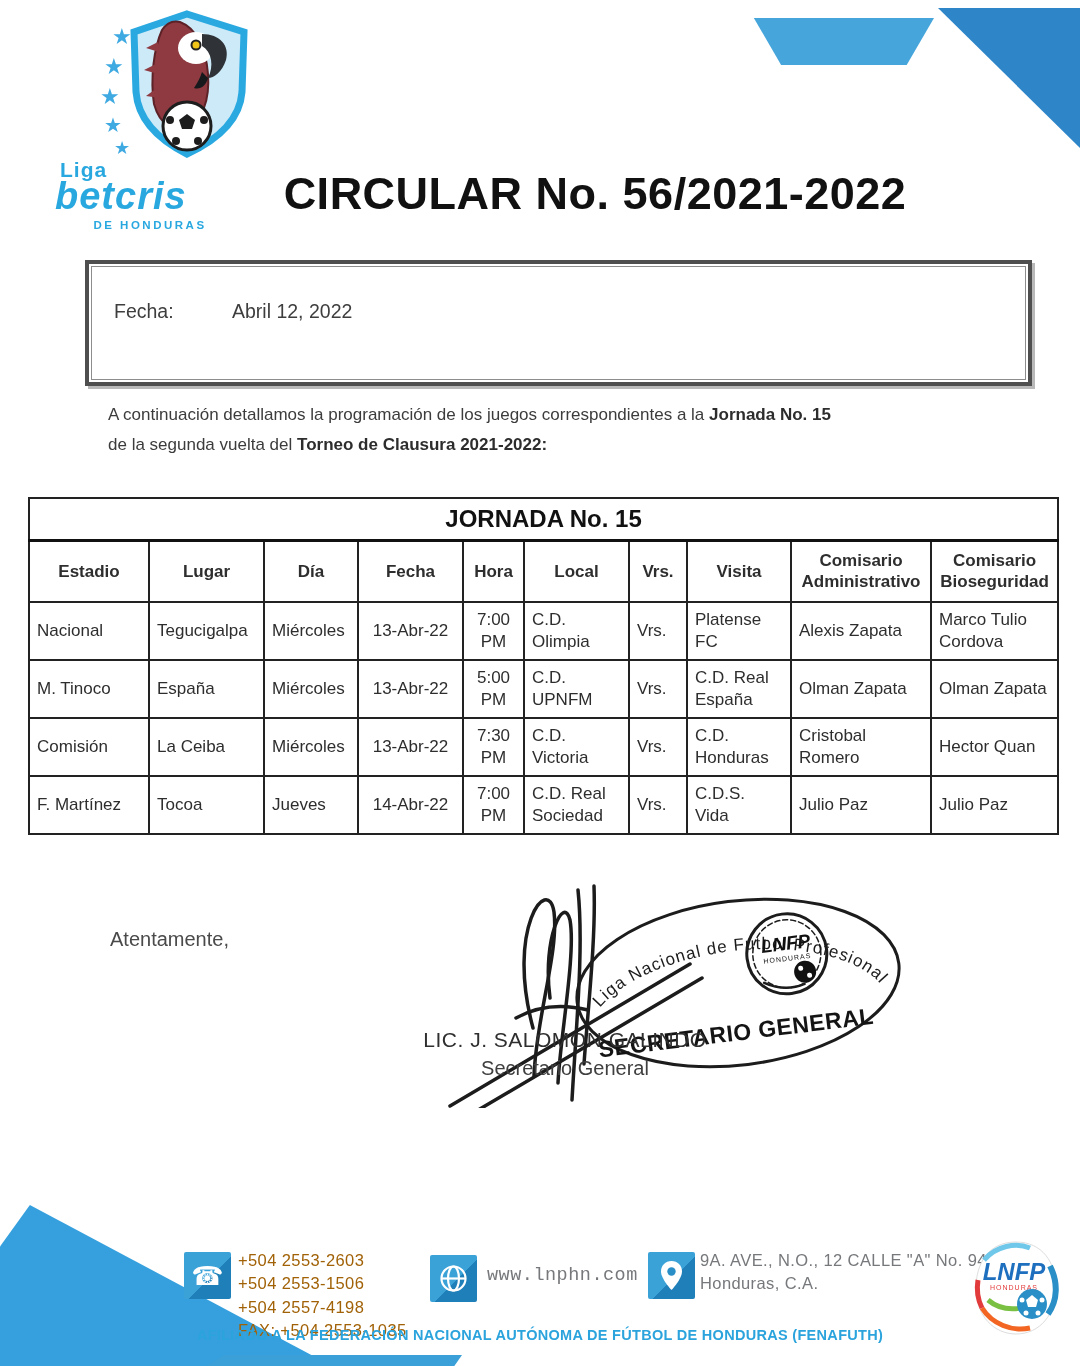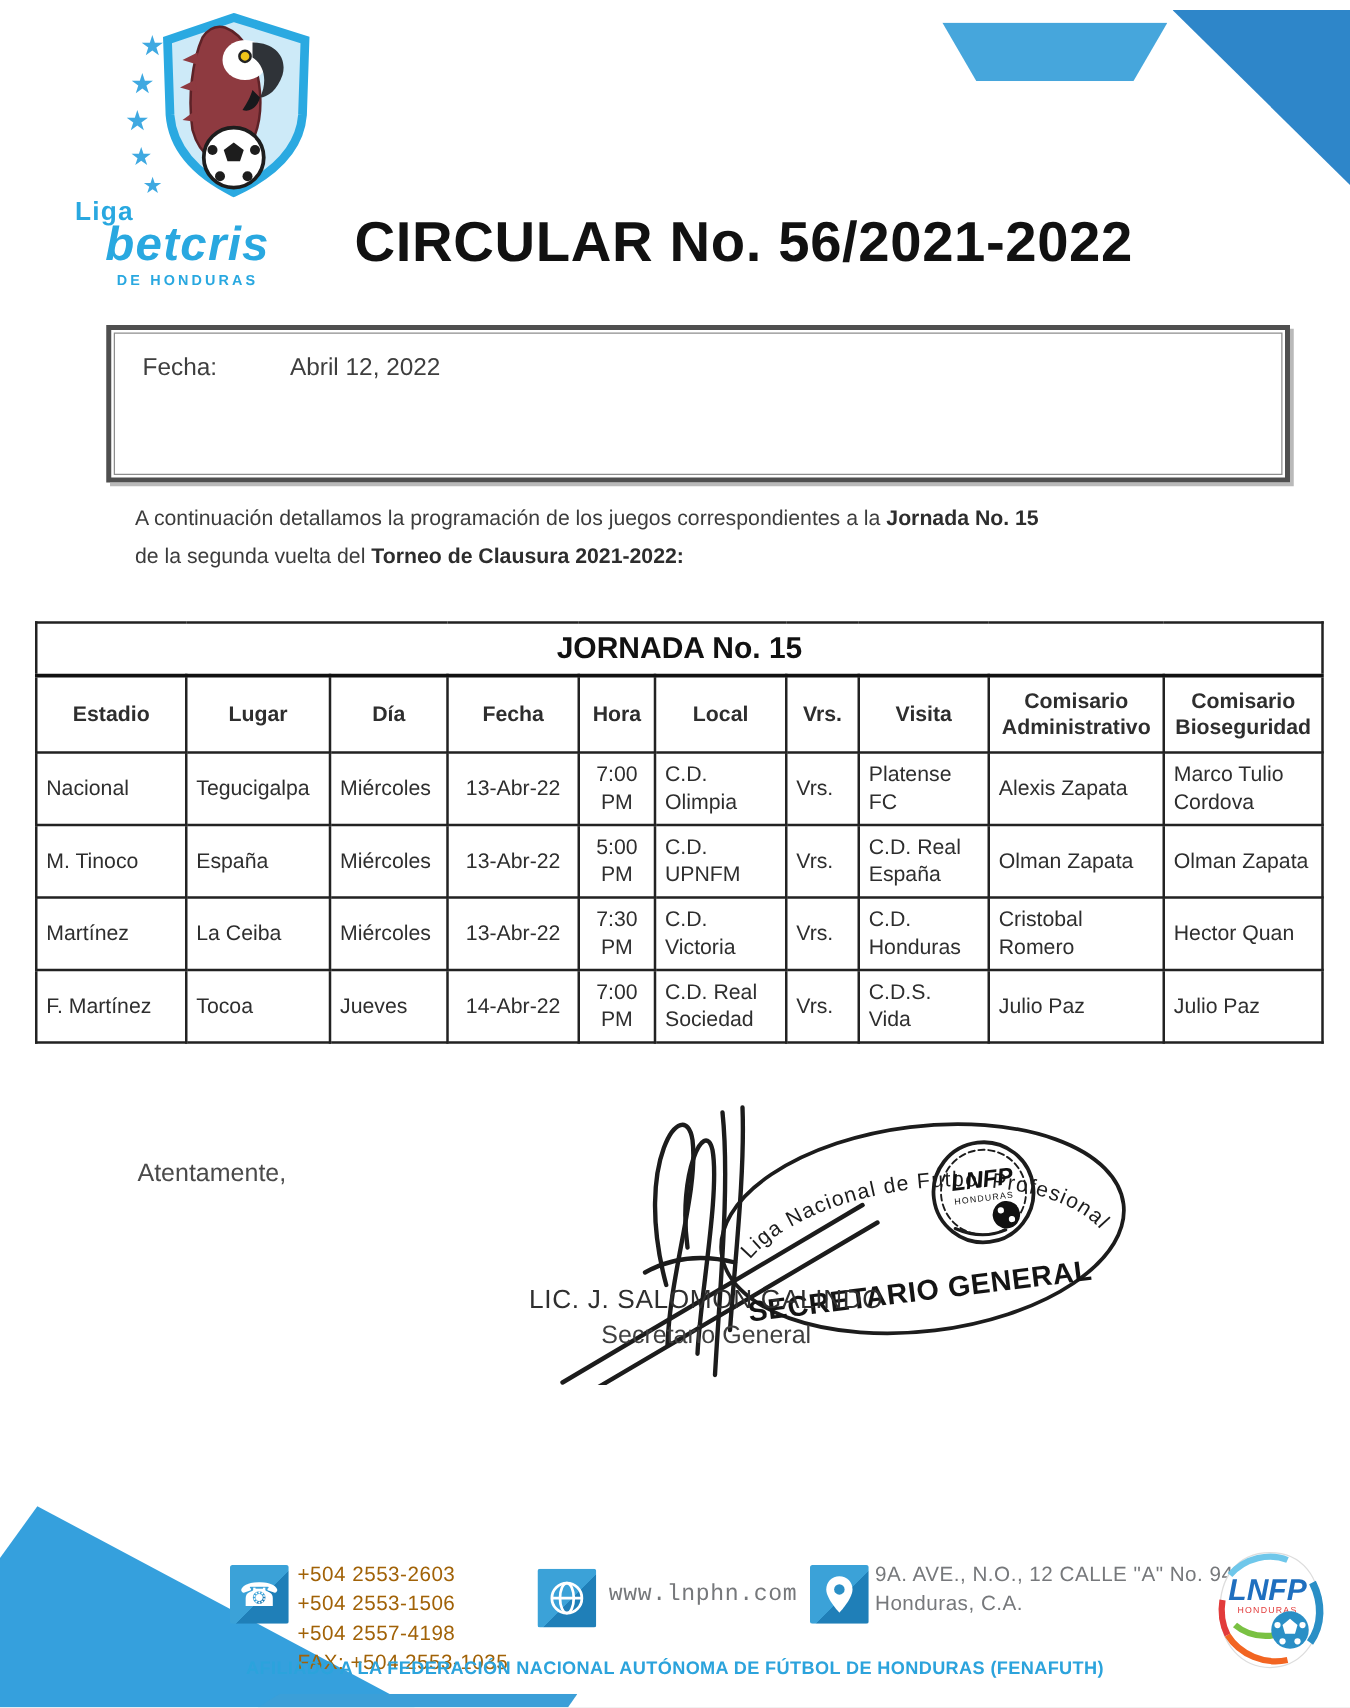--- a/index.html
+++ b/index.html
@@ -14,36 +14,36 @@
         clip-path:polygon(0 0,100% 0,100% 100%);}
   .deco-bottom-tri{left:0;top:1200px;width:332px;height:166px;background:#35a0dd;
         clip-path:polygon(9% 3%,100% 100%,0 100%,0 28%);}
   .deco-bottom-bar{left:206px;top:1355px;width:256px;height:11px;background:#3b9fd8;
         clip-path:polygon(7% 0,100% 0,97% 100%,0 100%);}
 
   
   .logo-art{position:absolute;left:84px;top:8px;width:180px;height:152px;}
   .logo-word1{position:absolute;left:60px;top:158px;width:180px;text-align:left;
         color:#29a8e0;font-weight:bold;font-size:21px;letter-spacing:1px;}
-  .logo-word2{position:absolute;left:55px;top:175px;width:190px;text-align:center;
+  .logo-word2{position:absolute;left:55px;top:175px;width:190px;text-align:left;
         color:#29a8e0;font-weight:bold;font-style:italic;font-size:38px;letter-spacing:1px;}
   .logo-word3{position:absolute;left:60px;top:219px;width:180px;text-align:center;
         color:#29a8e0;font-weight:bold;font-size:11.5px;letter-spacing:2.5px;}
   .doc-title{position:absolute;left:255px;top:168px;width:680px;text-align:center;
         font-size:45px;font-weight:bold;color:#111;letter-spacing:0.5px;}
 
   
   .memo-box{position:absolute;left:85px;top:260px;width:947px;height:126px;
         border:4px solid #4f4f4f;box-sizing:border-box;box-shadow:3px 3px 0 #b9b9b9;}
   .memo-inner{position:absolute;inset:2px;border:1px solid #8d8d8d;padding:12px 18px 0 22px;
         font-size:19.5px;line-height:1.55;color:#3e3e3e;}
   .memo-row{display:flex;}
   .memo-label{width:118px;flex:0 0 118px;white-space:pre;}
   .memo-value{flex:1;}
-  .memo-row.fecha{margin-top:0;}
+  .memo-row.fecha{margin-top:17px;}
 
   
   .intro{position:absolute;left:108px;top:400px;width:935px;font-size:17px;
         line-height:1.75;color:#3c3c3c;}
   .intro b{color:#2d2d2d;}
 
   
   .sched{position:absolute;left:28px;top:497px;width:1029px;border-collapse:collapse;
         font-size:17px;color:#2e2e2e;table-layout:fixed;}
   .sched th,.sched td{border:2px solid #222;padding:4px 7px;box-sizing:border-box;}
@@ -180,21 +180,21 @@
         <td>Miércoles</td>
         <td class="c">13-Abr-22</td>
         <td class="c">5:00 PM</td>
         <td>C.D. UPNFM</td>
         <td>Vrs.</td>
         <td>C.D. Real España</td>
         <td>Olman Zapata</td>
         <td>Olman Zapata</td>
       </tr>
       <tr>
-        <td>Martínez</td>
+        <td>Comisión</td>
         <td>La Ceiba</td>
         <td>Miércoles</td>
         <td class="c">13-Abr-22</td>
         <td class="c">7:30 PM</td>
         <td>C.D. Victoria</td>
         <td>Vrs.</td>
         <td>C.D. Honduras</td>
         <td>Cristobal Romero</td>
         <td>Hector Quan</td>
       </tr>

